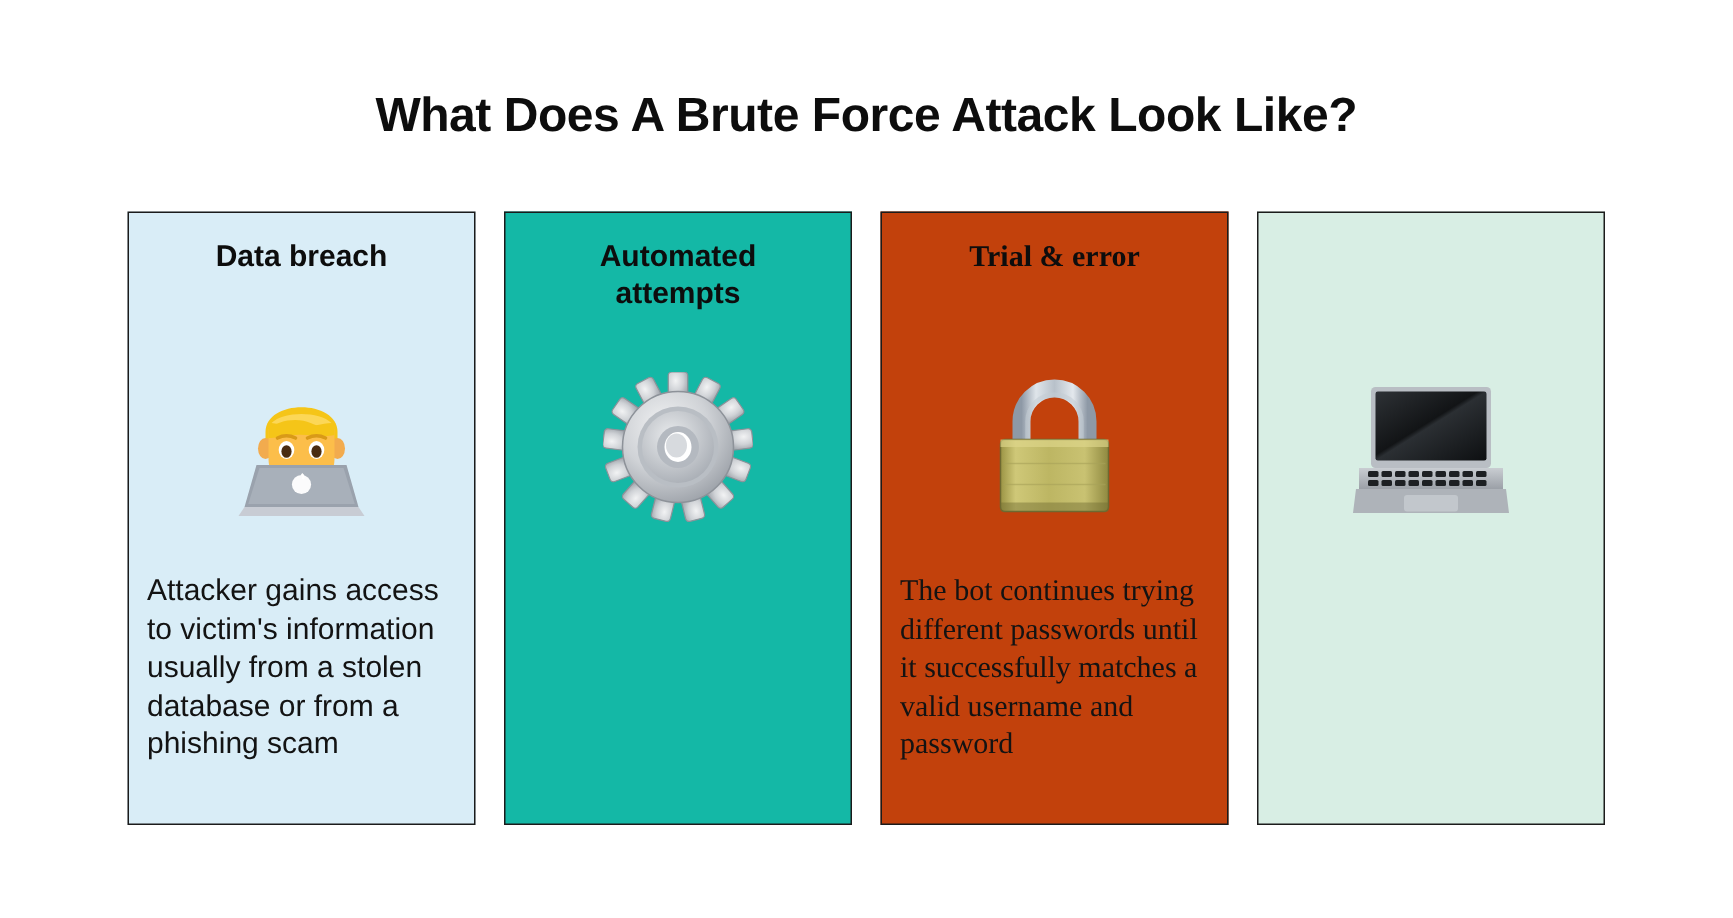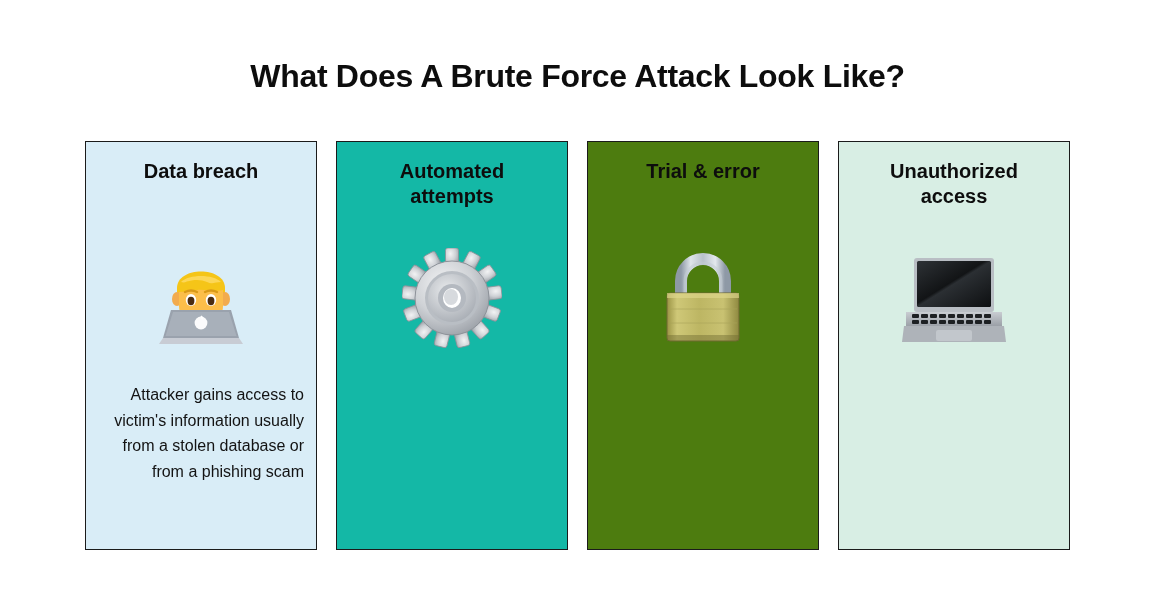--- a/index.html
+++ b/index.html
@@ -69,23 +69,23 @@
     justify-content: center;
   }
   .card-icon svg {
     display: block;
   }
   .card-body {
     position: absolute;
     top: 240px;
     left: 12px;
     right: 12px;
-    font-size: 16px;
+    font-size: 20px;
     line-height: 25.5px;
-    text-align: right;
+    text-align: left;
     color: #131313;
   }
 </style>
 </head>
 <body style="background-color: rgb(255, 255, 255);">
 
 <div class="page">
 
   <div class="page-title">What Does A Brute Force Attack Look Like?</div>
 
@@ -191,21 +191,21 @@
             <circle cx="0" cy="0" r="27" fill="#b9bec4"></circle>
             <circle cx="0" cy="0" r="24" fill="url(#hubGrad)"></circle>
             <circle cx="0" cy="0" r="14" fill="#b4b9c0"></circle>
             <ellipse cx="0" cy="0" rx="9" ry="10" fill="#ffffff"></ellipse>
             <ellipse cx="-1" cy="-1" rx="7" ry="8" fill="#d7dade"></ellipse>
           </g>
         </svg>
       </div>
     </div>
 
-    <div class="card" id="card-2" style="background-color: #4d7c0f;">
+    <div class="card" id="card-2" style="background-color: #c2410c; font-family: Liberation Serif, serif;">
       <div class="card-title">Trial &amp; error</div>
       <div class="card-icon">
         <svg width="88" height="98" viewBox="0 0 88 98" aria-hidden="true">
           <defs>
             <linearGradient id="shackleGrad" x1="0" y1="0" x2="1" y2="0">
               <stop offset="0%" stop-color="#8e99a6"></stop>
               <stop offset="22%" stop-color="#dfe5ea"></stop>
               <stop offset="50%" stop-color="#b8c1ca"></stop>
               <stop offset="78%" stop-color="#e3e8ed"></stop>
               <stop offset="100%" stop-color="#8e99a6"></stop>
@@ -222,24 +222,24 @@
           <path d="M22 50 L22 32 A22 22 0 0 1 66 32 L66 50" fill="none" stroke="url(#shackleGrad)" stroke-width="12"></path>
           <path d="M26 50 L26 32 A18 18 0 0 1 62 32 L62 50" fill="none" stroke="#c3ccd4" stroke-width="3" opacity="0.55"></path>
 
           <rect x="8" y="44" width="72" height="48" rx="3" fill="url(#bodyGrad)" stroke="#6e6930" stroke-width="1"></rect>
           <rect x="8" y="44" width="72" height="5" fill="#ded78c" opacity="0.65"></rect>
           <rect x="8" y="86" width="72" height="6" fill="#6f6a31" opacity="0.45"></rect>
           <line x1="10" y1="60" x2="78" y2="60" stroke="#a8a259" stroke-width="1" opacity="0.6"></line>
           <line x1="10" y1="74" x2="78" y2="74" stroke="#a8a259" stroke-width="1" opacity="0.6"></line>
         </svg>
       </div>
+      <div class="card-body">The bot continues trying different passwords until it successfully matches a valid username and password</div>
     </div>
 
     <div class="card" id="card-3" style="background-color: rgb(216, 238, 228);">
-      <div class="card-title">Unauthorized access</div>
       <div class="card-icon">
         <svg width="104" height="92" viewBox="0 0 104 92" aria-hidden="true">
           <defs>
             <linearGradient id="screenGrad" x1="0" y1="0" x2="1" y2="1">
               <stop offset="0%" stop-color="#2e3236"></stop>
               <stop offset="46%" stop-color="#121416"></stop>
               <stop offset="50%" stop-color="#2b2f33"></stop>
               <stop offset="100%" stop-color="#0d0f11"></stop>
             </linearGradient>
             <linearGradient id="baseGrad" x1="0" y1="0" x2="0" y2="1">

